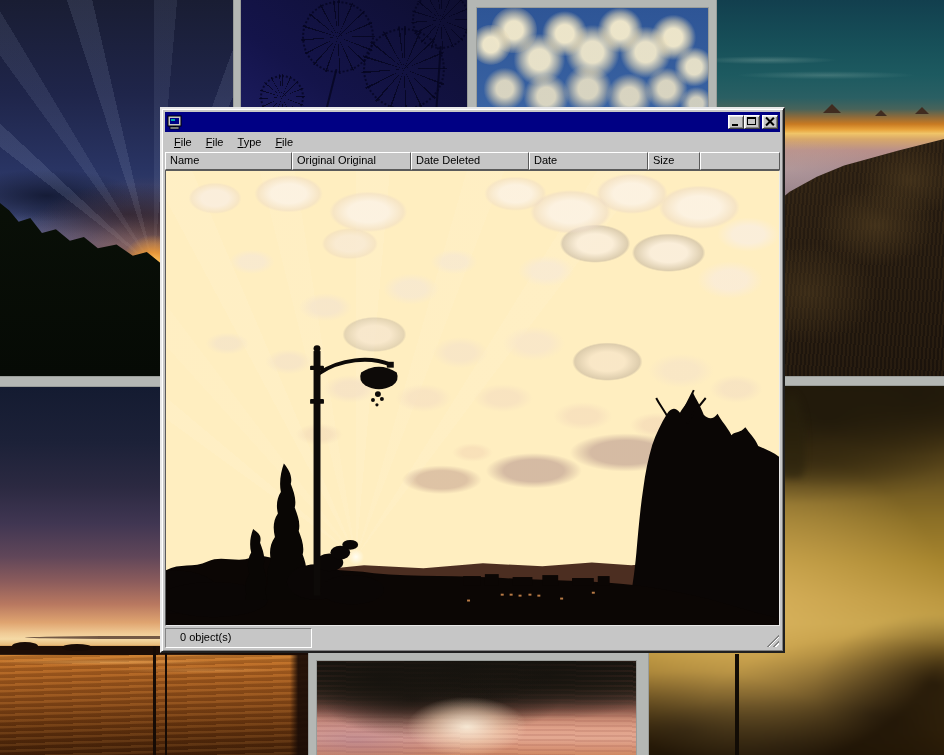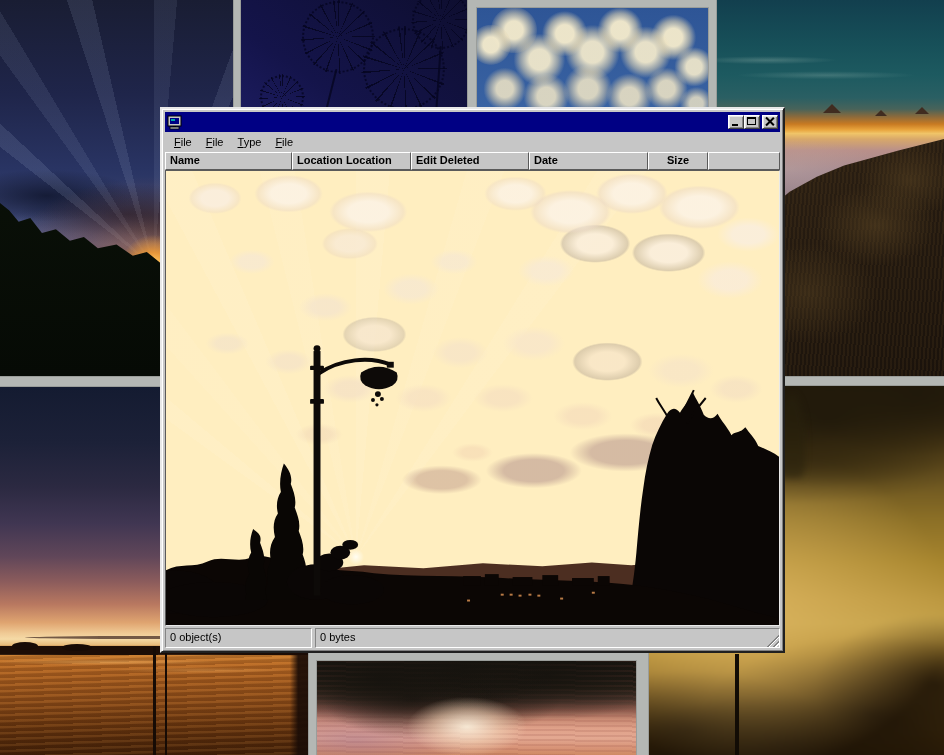--- a/index.html
+++ b/index.html
@@ -136,25 +136,25 @@
   .g-min { position:absolute; left:3px; bottom:2px; width:6px; height:2px; background:#000; }
   .g-max { position:absolute; left:2px; top:1px; width:9px; height:8px; border:1px solid #000; border-top-width:2px; }
   .g-close { position:absolute; left:2px; top:1px; width:9px; height:9px; }
   .g-close::before,.g-close::after { content:""; position:absolute; left:4px; top:-1px; width:1.6px; height:11px; background:#000; }
   .g-close::before { transform:rotate(45deg); } .g-close::after { transform:rotate(-45deg); }
 
   .menubar { height:20px; display:flex; align-items:center; padding-left:4px; flex:0 0 auto; }
   .menu-item { display:inline-block; font-size:11px; color:#000; padding:2px 6px 2px 5px; margin-right:3px; }
   .menu-item::first-letter { text-decoration:underline; }
 
-  .headerrow { height:18px; display:flex; flex:0 0 auto;font-weight:bold; }
+  .headerrow { height:18px; display:flex; flex:0 0 auto; }
   .hcol { background:#c6c6c6; border:1px solid; border-color:#ffffff #5a5a5a #5a5a5a #ffffff;
     font-size:11px; color:#000; line-height:15px; padding:0 4px; overflow:hidden; white-space:nowrap; }
   .hc0 { width:127px; } .hc1 { width:119px; } .hc2 { width:118px; } .hc3 { width:119px; }
-  .hc4 { width:60px; text-align:center; } .hcfill { flex:1 1 auto; }
+  .hc4 { width:52px; text-align:left; } .hcfill { flex:1 1 auto; }
 
   .client { flex:1 1 auto; position:relative; overflow:hidden;
     border:1px solid; border-color:#5a5a5a #e8e8e8 #e8e8e8 #5a5a5a; }
   .ph { position:absolute; inset:0; }
   .ph-base {
     background-image:
       radial-gradient(circle 8px at 31% 85%, #fffdf2 0%, #ffeec0 100%),
       radial-gradient(circle 30px at 31% 85%, rgba(255,225,150,.95) 0%, rgba(255,190,85,.8) 45%, rgba(250,165,60,0) 100%),
       radial-gradient(ellipse 190px 90px at 31% 85%, rgba(250,170,80,.55) 0%, rgba(250,170,80,0) 100%),
       radial-gradient(ellipse 300px 120px at 33% 88%, rgba(244,150,60,.35) 0%, rgba(244,150,60,0) 100%),
@@ -205,21 +205,21 @@
       radial-gradient(ellipse 60px 22px at 60% 66%, rgba(150,110,120,.4) 0 50%, transparent 80%),
       radial-gradient(ellipse 70px 24px at 75% 62%, rgba(150,110,120,.4) 0 50%, transparent 80%),
       radial-gradient(ellipse 50px 18px at 45% 68%, rgba(160,115,115,.35) 0 50%, transparent 80%),
       radial-gradient(ellipse 30px 14px at 25% 58%, rgba(240,214,184,.5) 0 40%, transparent 78%),
       radial-gradient(ellipse 26px 12px at 50% 62%, rgba(242,212,178,.5) 0 40%, transparent 78%);
   }
   .ph-sil { position:absolute; inset:0; width:100%; height:100%; }
 
   .statusbar { height:20px; margin-top:2px; display:flex; align-items:stretch; position:relative; flex:0 0 auto; }
   .spanel { border:1px solid; border-color:#848484 #ffffff #ffffff #848484; background:#c6c6c6;
-    font-size:11px; color:#000; line-height:17px; padding:0 4px; overflow:hidden; white-space:nowrap; }
+    font-size:11px; color:#000; line-height:17px; padding:0 14px; overflow:hidden; white-space:nowrap; }
   .sp1 { width:147px; margin-right:3px; }
   .sp2 { flex:1 1 auto; }
   .grip { position:absolute; right:1px; bottom:1px; width:13px; height:13px;
     background:repeating-linear-gradient(-45deg, transparent 0 2px, #ffffff 2px 3px, #848484 3px 4.5px);
     clip-path:polygon(100% 0, 100% 100%, 0 100%); }
 </style>
 </head>
 <body>
 
 <div id="screen">
@@ -297,22 +297,22 @@
 
     <div class="menubar">
       <span class="menu-item">File</span>
       <span class="menu-item">File</span>
       <span class="menu-item">Type</span>
       <span class="menu-item">File</span>
     </div>
 
     <div class="headerrow">
       <div class="hcol hc0">Name</div>
-      <div class="hcol hc1">Location Location</div>
-      <div class="hcol hc2">Edit Deleted</div>
+      <div class="hcol hc1">Original Original</div>
+      <div class="hcol hc2">Date Deleted</div>
       <div class="hcol hc3">Date</div>
       <div class="hcol hc4">Size</div>
       <div class="hcol hcfill"></div>
     </div>
 
     <div class="client">
       <div class="ph ph-base"></div>
       <div class="ph ph-rays"></div>
       <div class="ph ph-clouds"></div>
       <svg class="ph-sil" viewBox="0 0 619 464" preserveAspectRatio="none">
@@ -363,18 +363,17 @@
           <circle cx="214" cy="228" r="3" fill="#0d0a08"></circle>
             <circle cx="209" cy="234" r="2" fill="#0d0a08"></circle>
           <circle cx="218" cy="233" r="2" fill="#0d0a08"></circle>
             <circle cx="213" cy="239" r="1.6" fill="#0d0a08"></circle>
         </g>
       </svg>
     </div>
 
     <div class="statusbar">
       <div class="spanel sp1">0 object(s)</div>
-      <div class="spanel sp2">0 bytes</div>
       <div class="grip"></div>
     </div>
 
   </div>
 </div>
 
 </body></html>

